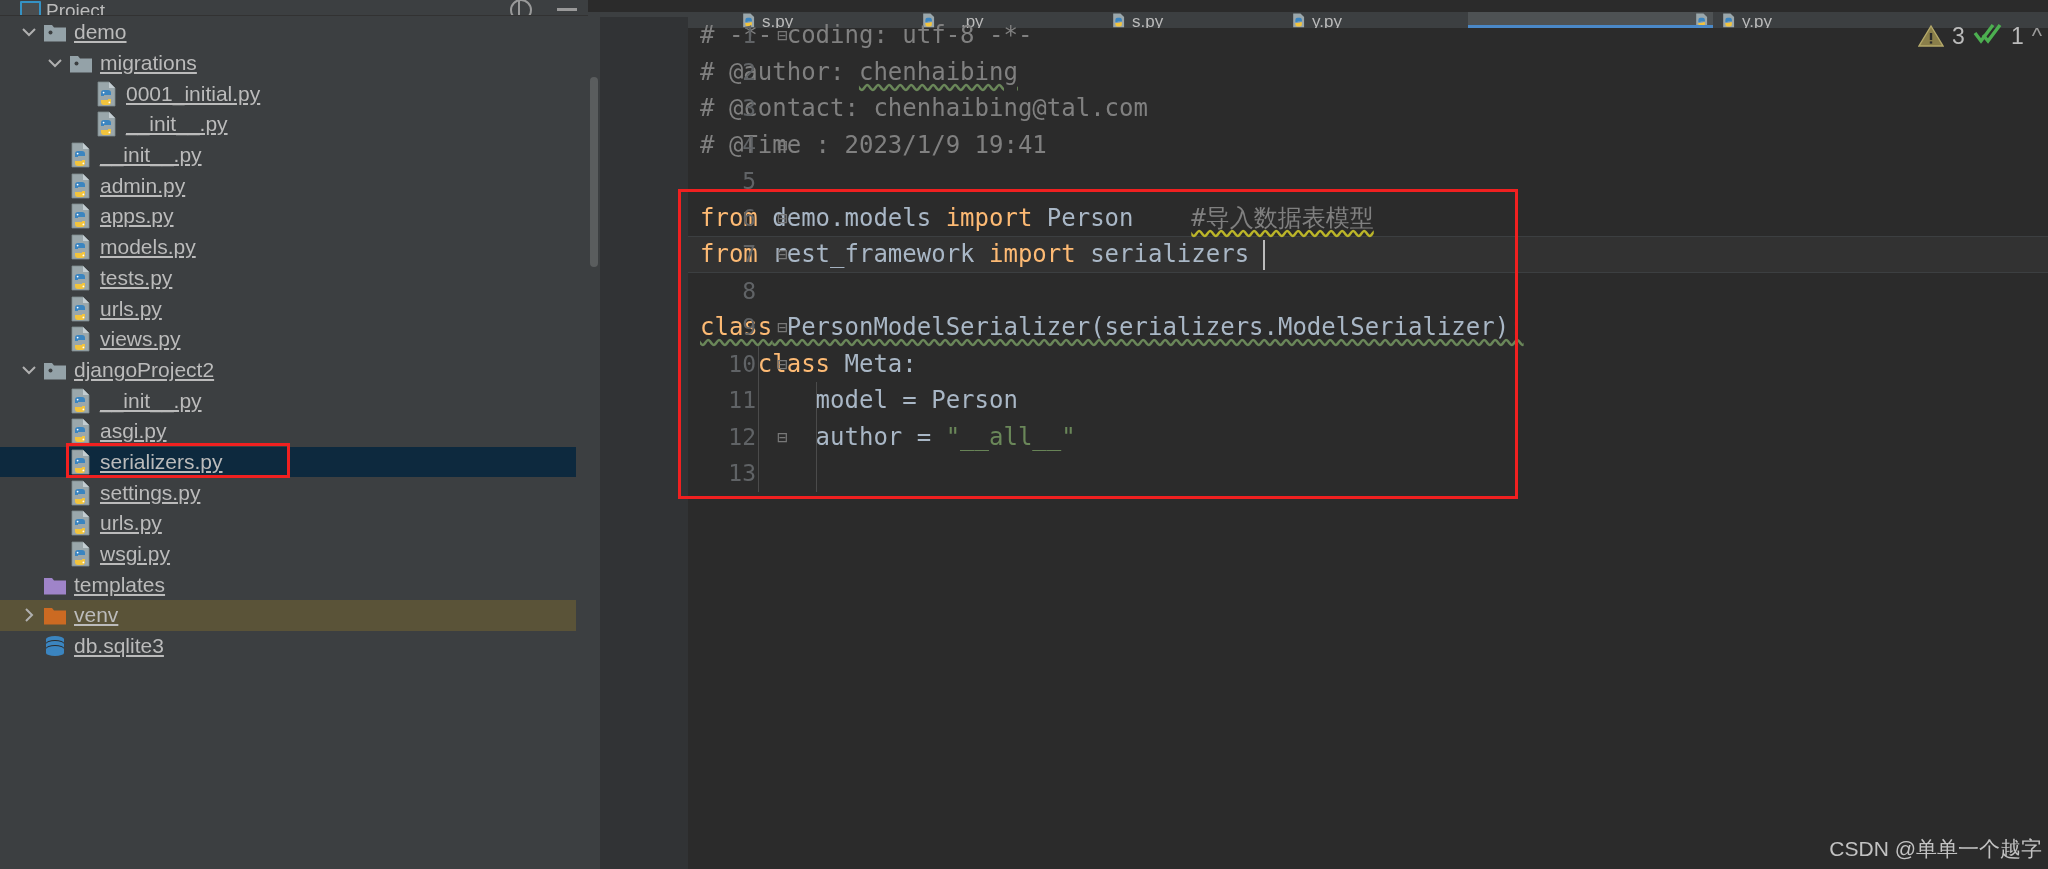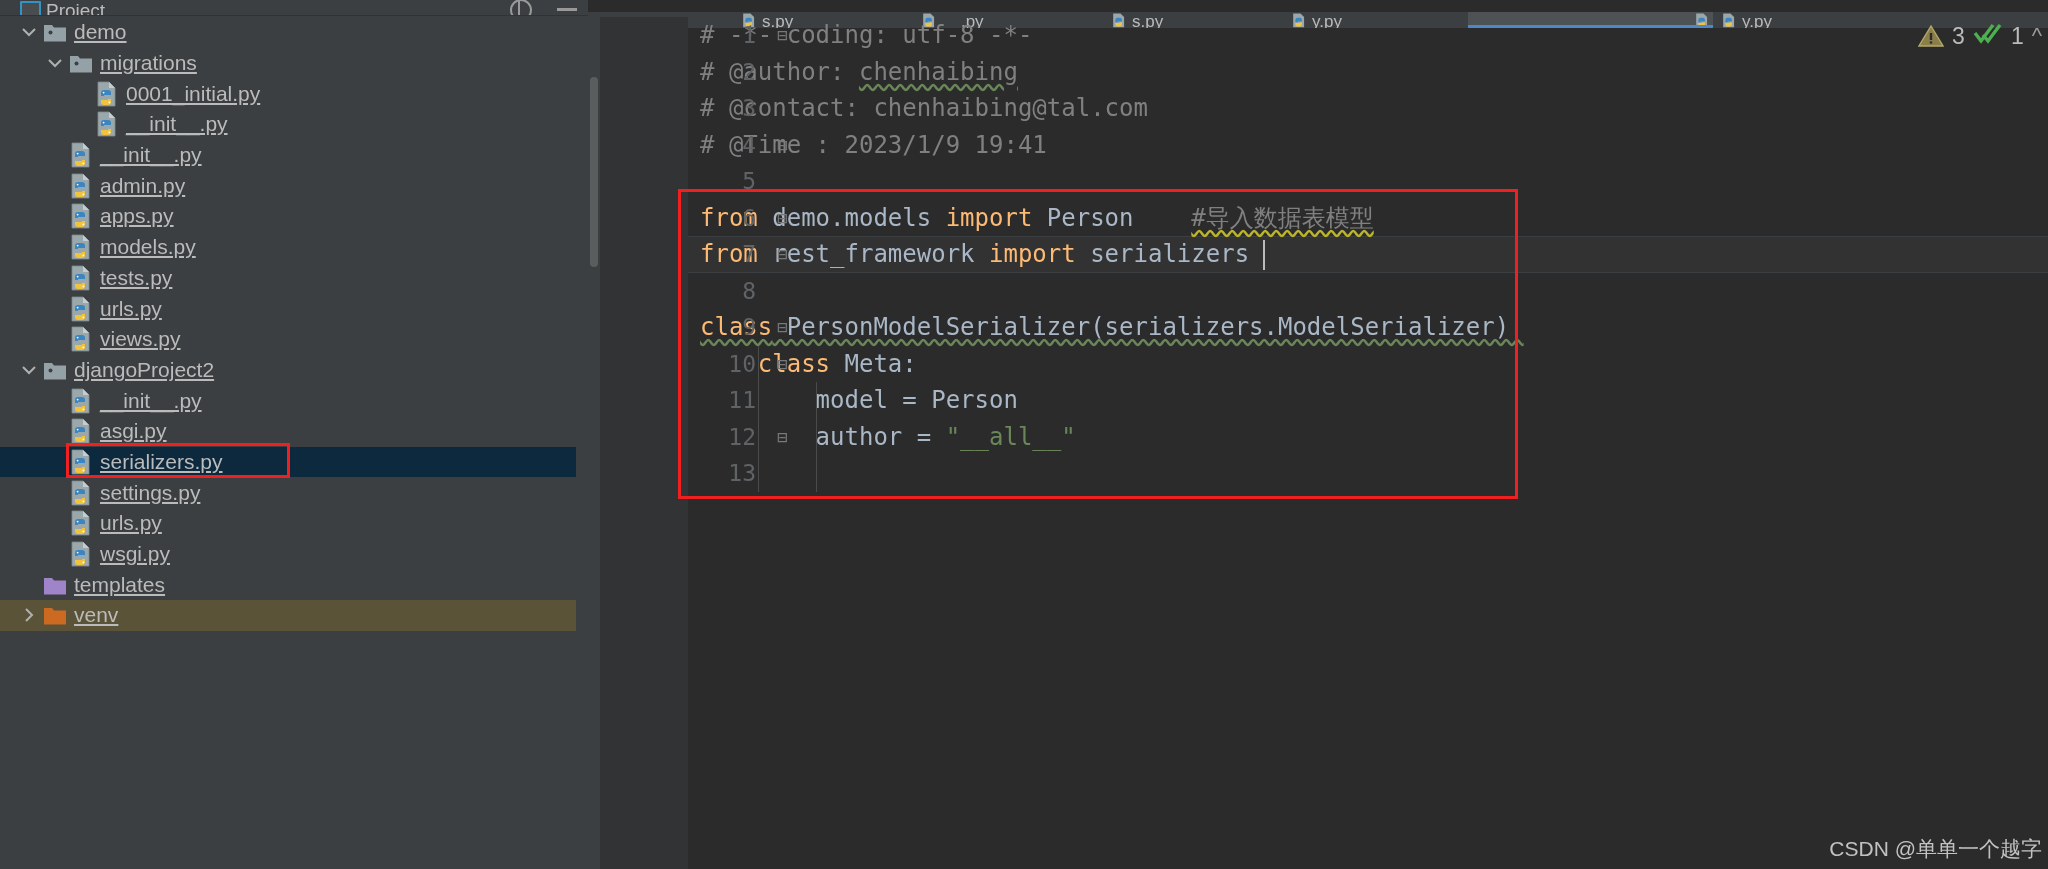--- a/index.html
+++ b/index.html
@@ -412,20 +412,36 @@
           <span style="display: inline-block; flex: 0 0 16px;"></span>
           <span class="twisty">
             <svg width="18" height="18" viewBox="0 0 18 18">
               <polyline points="6,3 12,9 6,15" fill="none" stroke="#b0b0b0" stroke-width="2"></polyline>
             </svg>
           </span>
           <span class="ficon"><svg width="26" height="30" viewBox="0 0 26 30">
               <path d="M2 8 h8 l2 2.5 h12 v14 h-22 z" fill="#cc6a22"></path>
             </svg></span>
           <span class="lbl">venv</span>
+        </div>
+        <div class="tree-row">
+          <span style="display: inline-block; flex: 0 0 16px;"></span>
+          <span class="twisty"></span>
+          <span class="ficon"><svg width="26" height="30" viewBox="0 0 26 30">
+              <ellipse cx="13" cy="8" rx="9" ry="3" fill="#3b85c0"></ellipse>
+              <rect x="4" y="8" width="18" height="4" fill="#3b85c0"></rect>
+              <ellipse cx="13" cy="12" rx="9" ry="3" fill="#2b2b2b"></ellipse>
+              <ellipse cx="13" cy="13" rx="9" ry="3" fill="#3b85c0"></ellipse>
+              <rect x="4" y="13" width="18" height="4" fill="#3b85c0"></rect>
+              <ellipse cx="13" cy="17" rx="9" ry="3" fill="#2b2b2b"></ellipse>
+              <ellipse cx="13" cy="18" rx="9" ry="3" fill="#3b85c0"></ellipse>
+              <rect x="4" y="18" width="18" height="4" fill="#3b85c0"></rect>
+              <ellipse cx="13" cy="22" rx="9" ry="3" fill="#3b85c0"></ellipse>
+            </svg></span>
+          <span class="lbl">db.sqlite3</span>
         </div>
       </div>
   </div>
 
   <div class="redbox" style="left:66px; top:443px; width:224px; height:35px;"></div>
 
   <div class="editor-area">
 
     <div class="tabbar" id="tabbar">
         <div class="etab" style="left: 150px; width: 175px;">

